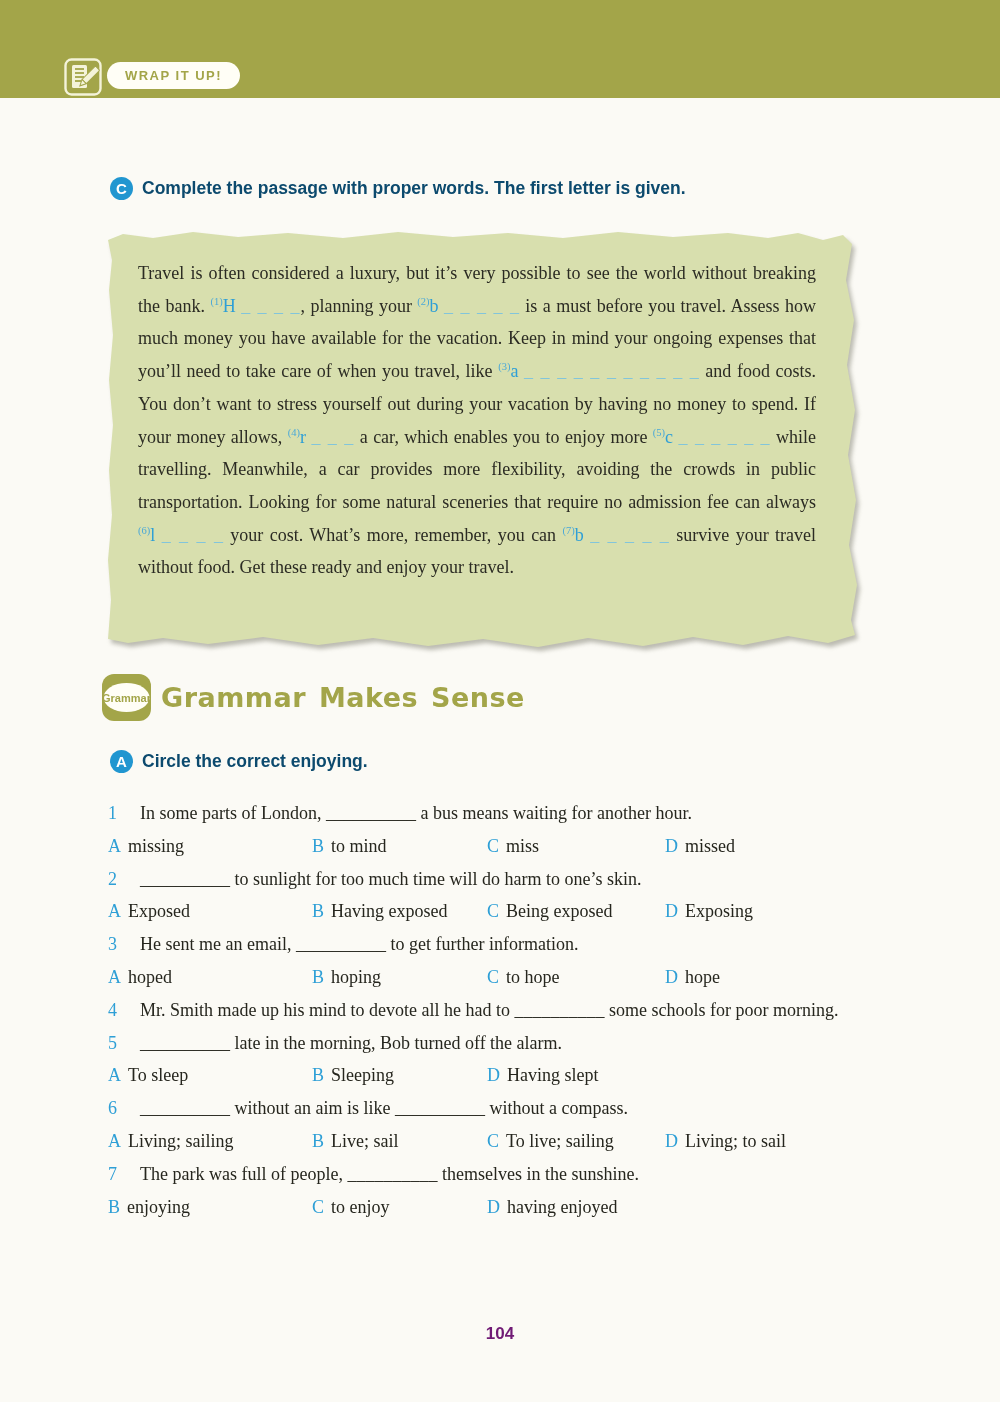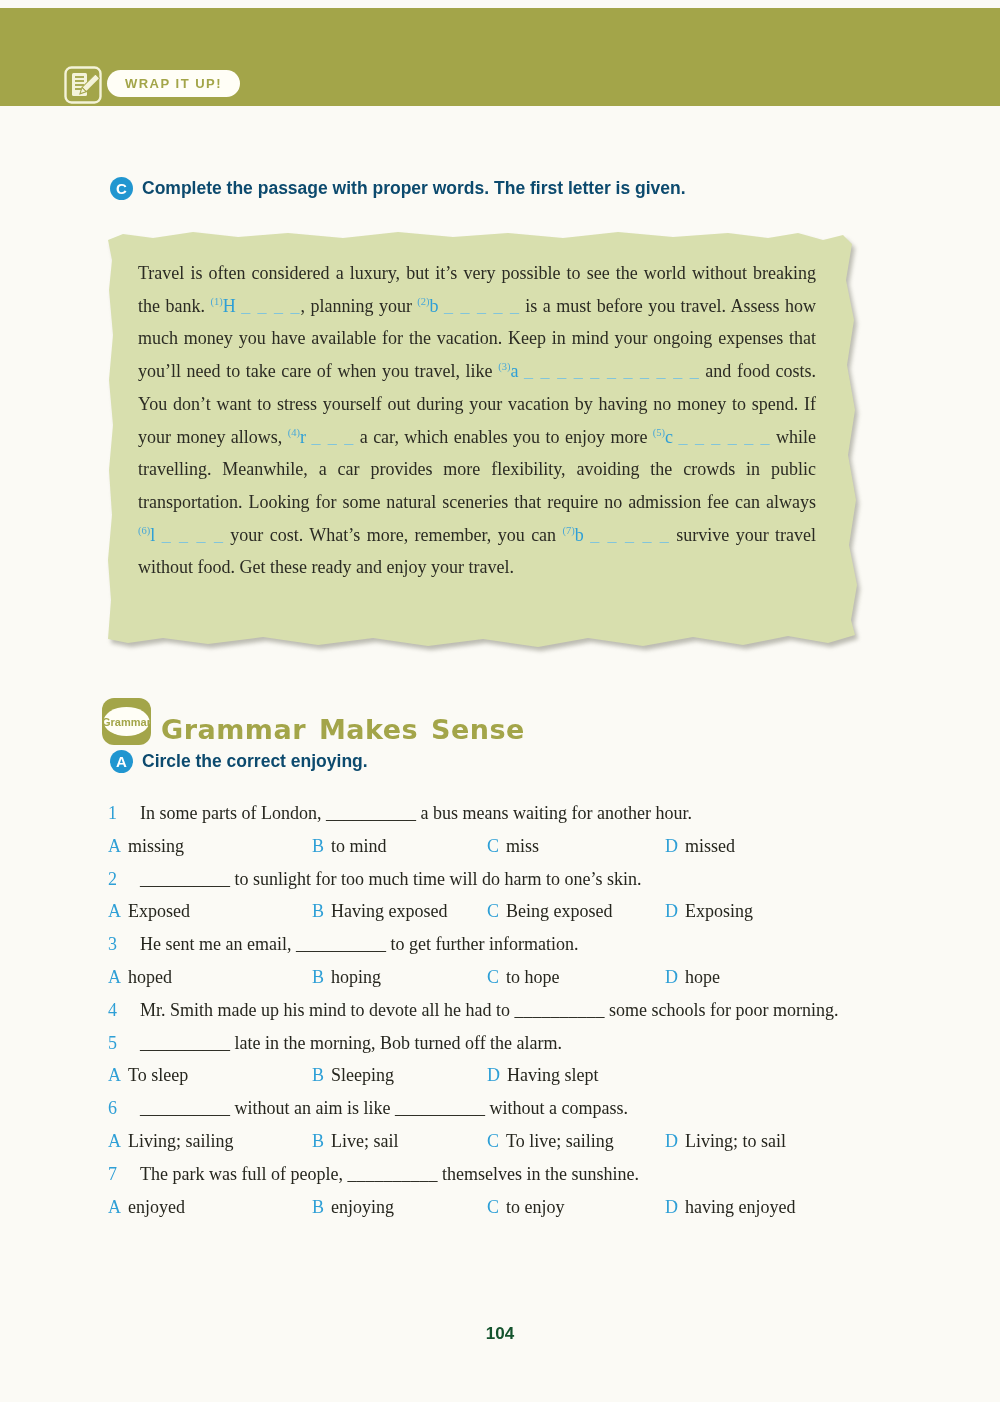--- a/index.html
+++ b/index.html
@@ -7,21 +7,21 @@
   body {
     position:relative;
     background:#fbfaf5;
     font-family:"Liberation Serif", serif;
     color:#2a2a22;
     overflow:hidden;
   }
 
   
   .topbar {
-    position:absolute; top:8px; left:0; width:1000px; height:98px;
+    position:absolute; top:0; left:0; width:1000px; height:98px;
     background:#a3a549;
   }
   .topbar-icon { position:absolute; left:64px; top:58px; width:38px; height:38px; }
   .wrap-pill {
     position:absolute; left:107px; top:62px; width:133px; height:27px;
     background:#fffef6; border-radius:14px;
     display:flex; align-items:center; justify-content:center;
     font-family:"Liberation Sans", sans-serif; font-weight:bold;
     font-size:13px; letter-spacing:1.5px; color:#a3a549;
   }
@@ -60,21 +60,21 @@
   .passage-text {
     font-size:18px; line-height:32.7px; text-align:justify; color:#2b2b23;
   }
   .blank-sup {
     color:#4aa8d8; font-size:10.5px; vertical-align:super; line-height:0;
   }
   .blank-letter { color:#2e9fd6; }
   .blank-dashes { color:#7ec4dd; letter-spacing:1px; }
 
   
-  #grammar-row { position:absolute; top:674px; left:102px; display:flex; align-items:flex-end;margin-top:24px; }
+  #grammar-row { position:absolute; top:674px; left:102px; display:flex; align-items:center; }
   .grammar-badge { width:49px; height:47px; margin-right:10px; flex:0 0 auto; }
   .grammar-title {
     font-family:"DejaVu Sans", sans-serif; font-weight:bold;
     font-size:27px; color:#a3a549; letter-spacing:.5px; word-spacing:3px;
   }
 
   
   #questions { position:absolute; top:797px; left:108px; width:760px; }
   .q-line { display:flex; }
   .q-num {
@@ -88,21 +88,21 @@
     grid-template-columns:204px 175px 178px 1fr;
     font-size:18px; line-height:32.8px;
   }
   .opt-letter { color:#2e9fd6; margin-right:7px; }
   .opt-text { color:#26261e; }
 
   
   .page-number {
     position:absolute; top:1324px; left:0; width:1000px; text-align:center;
     font-family:"Liberation Sans", sans-serif; font-weight:bold;
-    font-size:17px; color:#14532d;
+    font-size:17px; color:#701a75;
   }
 </style>
 </head>
 <body>
 
 <div class="topbar">
   <svg class="topbar-icon" viewBox="0 0 38 38">
     <rect x="1.5" y="1.5" width="35" height="35" rx="6" fill="none" stroke="#f4f3d9" stroke-width="2.4"></rect>
     <rect x="8" y="7" width="15" height="23" rx="1.5" fill="#f4f3d9"></rect>
     <line x1="11" y1="11" x2="20" y2="11" stroke="#a3a549" stroke-width="1.8"></line>
@@ -228,21 +228,20 @@
   <div class="q-opt"><span class="opt-letter">D</span><span class="opt-text">Living; to sail</span></div>
 </div>
   </div>
 
   <div class="question">
     <div class="q-line">
       <span class="q-num">7</span>
       <div class="q-stem">The park was full of people, __________ themselves in the sunshine.</div>
     </div>
     <div class="q-options">
-  <div class="q-opt"><span class="opt-letter">A</span><span class="opt-text">enjoyed</span></div>
 
   <div class="q-opt"><span class="opt-letter">B</span><span class="opt-text">enjoying</span></div>
 
   <div class="q-opt"><span class="opt-letter">C</span><span class="opt-text">to enjoy</span></div>
 
   <div class="q-opt"><span class="opt-letter">D</span><span class="opt-text">having enjoyed</span></div>
 </div>
   </div>
 </div>
 

